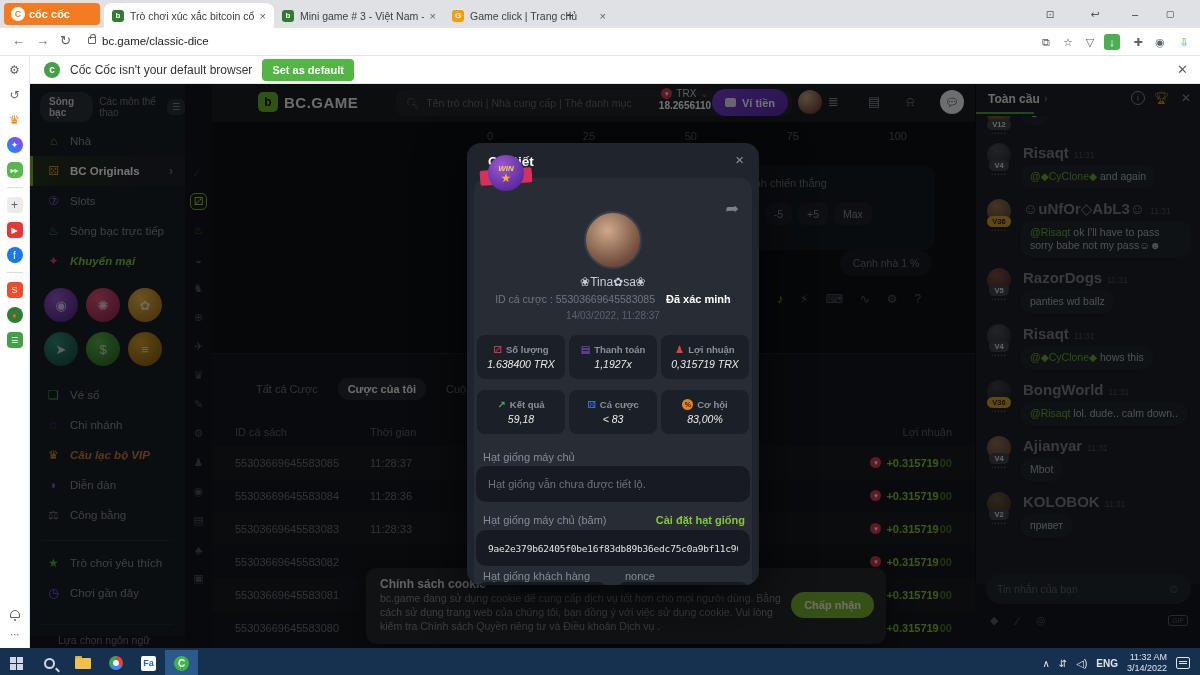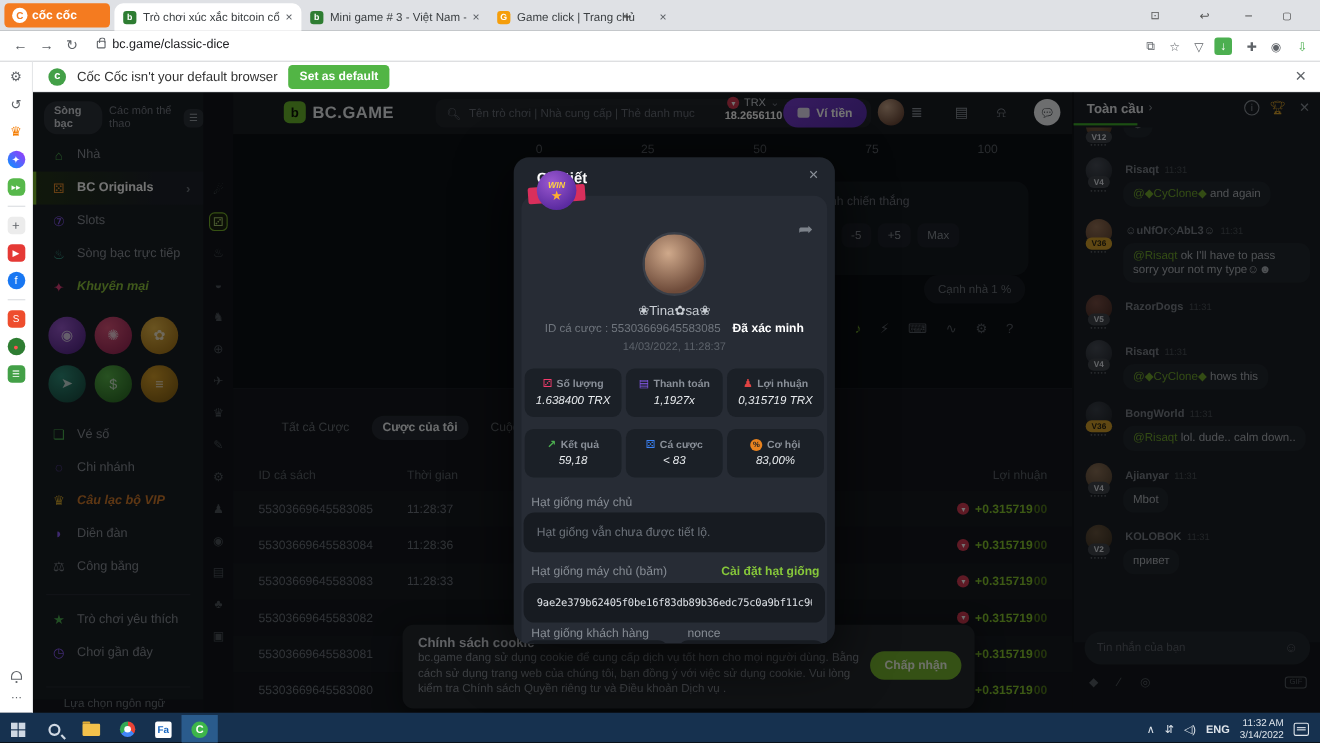--- a/index.html
+++ b/index.html
@@ -127,21 +127,21 @@
   .cmsg{display:flex;gap:7px;}
   .cmsg:first-of-type{margin-top:-14px;}
   .cava{width:30px;flex:none;display:flex;flex-direction:column;align-items:center;}
   .avat{width:24px;height:24px;border-radius:50%;flex:none;}
   .vbadge{margin-top:-7px;border-radius:7px;font-size:7.5px;font-weight:bold;padding:1px 5px;z-index:2;}
   .vbadge.gray{background:#40454d;color:#dfe3e8;}
   .vbadge.gold{background:#d4a02a;color:#2a2413;}
   .vdots{font-size:6px;color:#5a5f66;letter-spacing:1px;line-height:6px;}
   .cbody{flex:1;min-width:0;}
   .chd{margin:1px 0 3px 2px;}
-  .cname{color:#7c828a;font-size:10px;font-weight:bold;}
+  .cname{color:#7c828a;font-size:15px;font-weight:bold;}
   .ctime{color:#4d5359;font-size:8.5px;margin-left:5px;}
   .cbub{display:inline-block;background:#23282f;border-radius:10px;padding:5px 9px;font-size:10.5px;color:#aeb4ba;margin-bottom:4px;max-width:170px;line-height:13px;}
   .cmention{color:#71a82e;}
   .cinput{position:absolute;left:10px;top:490px;width:205px;height:30px;background:#23282f;border-radius:16px;display:flex;align-items:center;padding:0 11px;color:#5c626a;font-size:10.5px;}
   .cinput .smiley{margin-left:auto;font-size:12px;}
   .cfoot{position:absolute;left:14px;top:530px;width:198px;display:flex;gap:18px;color:#565c63;font-size:11px;align-items:center;}
   .gifbox{margin-left:auto;border:1px solid #565c63;border-radius:3px;font-size:7px;padding:1px 3px;}
 
   
   .modal{left:437px;top:59px;width:292px;height:442px;background:#20252d;border-radius:14px;z-index:60;box-shadow:0 14px 50px rgba(0,0,0,.7);overflow:hidden;}
@@ -569,32 +569,33 @@
             </div>
           </div>
           <div class="cmsg">
             <div class="cava">
               <span class="avat" style="background: radial-gradient(circle at 40% 30%, rgb(154, 116, 88), rgb(90, 63, 44));"></span>
               <span class="vbadge gold">V36</span>
               <span class="vdots">•••••</span>
             </div>
             <div class="cbody">
               <div class="chd"><span class="cname">☺uNfOr◇AbL3☺</span><span class="ctime">11:31</span></div>
-              <div><span class="cbub"><span class="cmention">@Risaqt </span><span>ok I'll have to pass sorry your not my type☺☻</span></span></div>
+              <div><span class="cbub"><span class="cmention">@Risaqt </span><span>ok I'll have to pass sorry babe not my pass☺☻</span></span></div>
               <div></div>
             </div>
           </div>
           <div class="cmsg">
             <div class="cava">
               <span class="avat" style="background: radial-gradient(circle at 40% 30%, rgb(122, 79, 69), rgb(65, 40, 34));"></span>
               <span class="vbadge gray">V5</span>
               <span class="vdots">•••••</span>
             </div>
             <div class="cbody">
               <div class="chd"><span class="cname">RazorDogs</span><span class="ctime">11:31</span></div>
+              <div><span class="cbub"><span class="cmention"></span><span>panties wd ballz</span></span></div>
               <div></div>
             </div>
           </div>
           <div class="cmsg">
             <div class="cava">
               <span class="avat" style="background: radial-gradient(circle at 40% 30%, rgb(74, 80, 90), rgb(34, 38, 45));"></span>
               <span class="vbadge gray">V4</span>
               <span class="vdots">•••••</span>
             </div>
             <div class="cbody">

